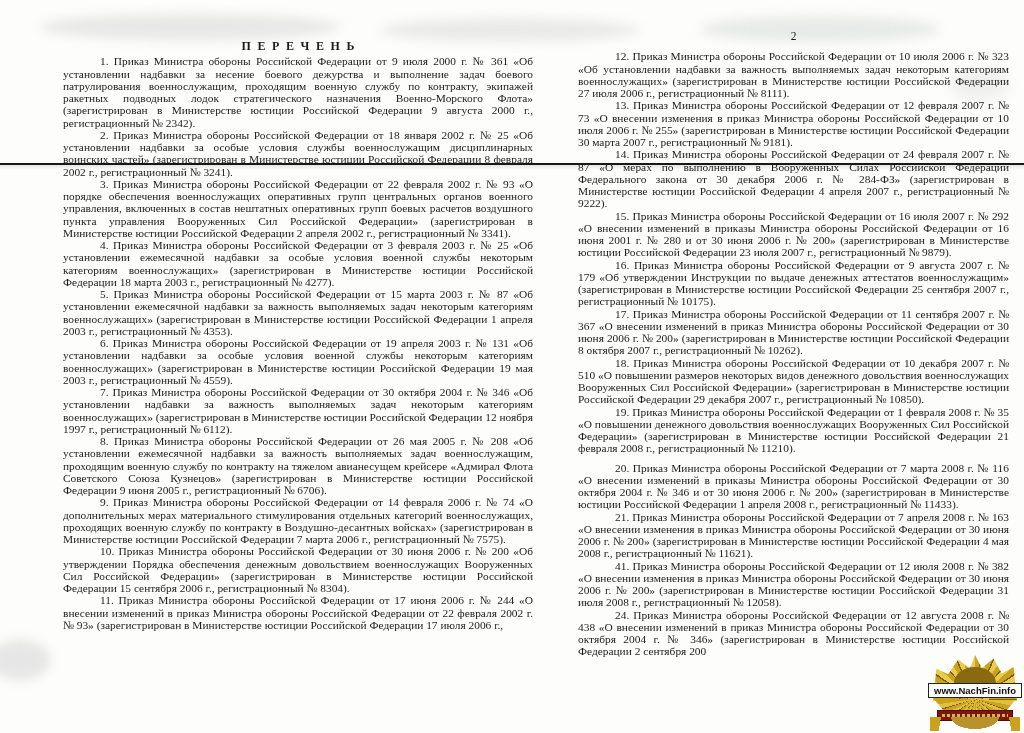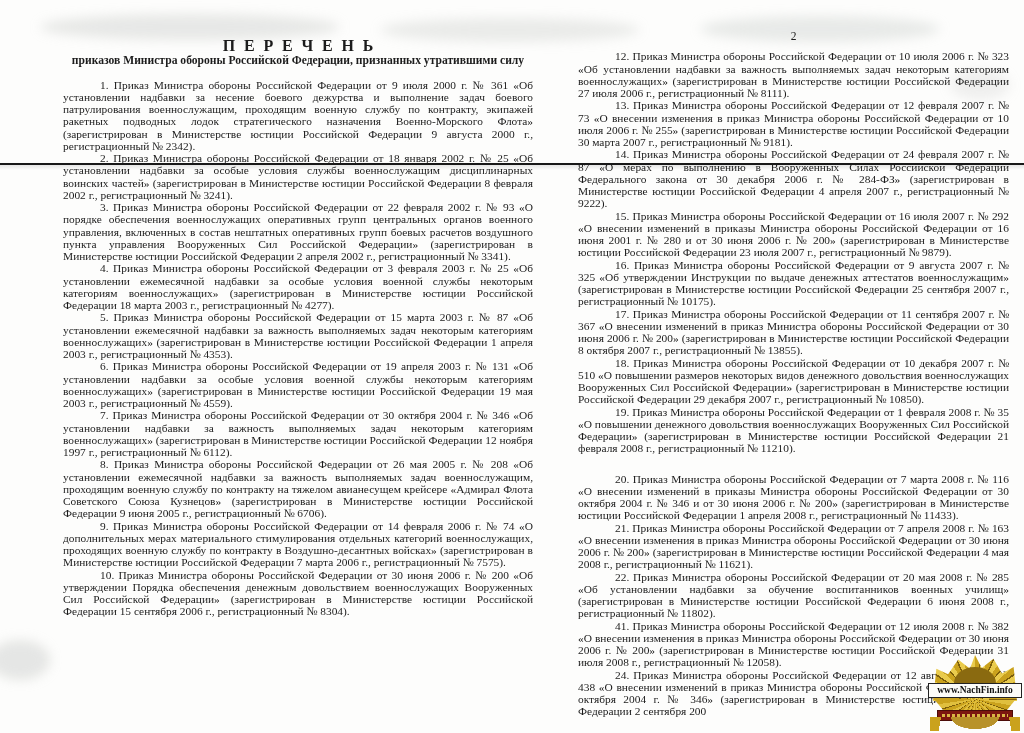--- a/index.html
+++ b/index.html
@@ -27,57 +27,57 @@
   .fold-shadow{
     position:absolute;left:0;top:165px;width:1024px;height:5px;
     background:linear-gradient(rgba(120,120,120,.18),transparent);
   }
 
   .page-col{position:absolute;font-size:11.4px;line-height:12.25px;}
   .col-left{left:63px;top:40px;width:470px;}
   .col-right{left:578px;top:30px;width:431px;}
 
   .doc-title{
-    text-align:center;font-weight:bold;font-size:16px;
+    text-align:center;font-weight:bold;font-size:12px;
     letter-spacing:.55em;text-indent:.55em;margin:0 0 3px 0;
   }
   .doc-subtitle{
     text-align:center;font-weight:bold;font-size:11.6px;
     margin:0 0 11px 0;
   }
   .page-num{text-align:center;font-size:11.5px;margin:0 0 8px 0;}
 
   p.para{
     margin:0;
     text-align:justify;
     text-indent:37px;
   }
   p.no-indent{text-indent:0;}
-  p.gap-before{margin-top:18px;}
+  p.gap-before{margin-top:7px;}
 
   
   .watermark{
     position:absolute;right:2px;bottom:0;width:94px;height:78px;
     z-index:5;
   }
   .wm-rays{
     position:absolute;left:5px;top:0;width:84px;height:46px;
     background:
       repeating-conic-gradient(from -80deg at 50% 100%,
         #caa21d 0deg 7deg, #7c5e0b 7deg 9deg, #e9cb4d 9deg 16deg);
     clip-path:polygon(0 100%,4% 30%,18% 42%,30% 10%,44% 30%,50% 0,58% 28%,72% 8%,82% 40%,96% 26%,100% 100%);
   }
   .wm-book{
     position:absolute;left:26px;top:12px;width:42px;height:16px;
     background:#8a6a10;border-radius:50% 50% 0 0/100% 100% 0 0;
   }
   .wm-banner{
     position:absolute;left:0;top:28px;width:94px;height:15px;
     background:#fcfcf8;border:1px solid #222;box-sizing:border-box;
-    font-family:Liberation Serif, serif;
+    font-family:Liberation Sans, sans-serif;
     font-size:9.5px;font-weight:bold;color:#111;
     text-align:center;line-height:13px;white-space:nowrap;
   }
   .wm-mid{
     position:absolute;left:6px;top:44px;width:82px;height:12px;
     background:
       repeating-conic-gradient(from 100deg at 50% 0%,
         #caa21d 0deg 8deg, #7c5e0b 8deg 10deg, #e0bf3e 10deg 18deg);
     clip-path:polygon(0 0,100% 0,88% 100%,12% 100%);
   }
@@ -105,46 +105,45 @@
 <div class="noise n2"></div>
 <div class="noise n3"></div>
 <div class="noise n4"></div>
 <div class="noise n5"></div>
 
 <div class="fold-line"></div>
 <div class="fold-shadow"></div>
 
 <div class="page-col col-left">
   <h1 class="doc-title">ПЕРЕЧЕНЬ</h1>
-  <h2 class="doc-subtitle">приказов Министра обороны Российской Федерации, признанных утратившими силу</h2>
   <p class="para">1. Приказ Министра обороны Российской Федерации от 9 июля 2000 г. № 361 «Об установлении надбавки за несение боевого дежурства и выполнение задач боевого патрулирования военнослужащим, проходящим военную службу по контракту, экипажей ракетных подводных лодок стратегического назначения Военно-Морского Флота» (зарегистрирован в Министерстве юстиции Российской Федерации 9 августа 2000 г., регистрационный № 2342).</p>
   <p class="para">2. Приказ Министра обороны Российской Федерации от 18 января 2002 г. № 25 «Об установлении надбавки за особые условия службы военнослужащим дисциплинарных воинских частей» (зарегистрирован в Министерстве юстиции Российской Федерации 8 февраля 2002 г., регистрационный № 3241).</p>
   <p class="para">3. Приказ Министра обороны Российской Федерации от 22 февраля 2002 г. № 93 «О порядке обеспечения военнослужащих оперативных групп центральных органов военного управления, включенных в состав нештатных оперативных групп боевых расчетов воздушного пункта управления Вооруженных Сил Российской Федерации» (зарегистрирован в Министерстве юстиции Российской Федерации 2 апреля 2002 г., регистрационный № 3341).</p>
   <p class="para">4. Приказ Министра обороны Российской Федерации от 3 февраля 2003 г. № 25 «Об установлении ежемесячной надбавки за особые условия военной службы некоторым категориям военнослужащих» (зарегистрирован в Министерстве юстиции Российской Федерации 18 марта 2003 г., регистрационный № 4277).</p>
   <p class="para">5. Приказ Министра обороны Российской Федерации от 15 марта 2003 г. № 87 «Об установлении ежемесячной надбавки за важность выполняемых задач некоторым категориям военнослужащих» (зарегистрирован в Министерстве юстиции Российской Федерации 1 апреля 2003 г., регистрационный № 4353).</p>
   <p class="para">6. Приказ Министра обороны Российской Федерации от 19 апреля 2003 г. № 131 «Об установлении надбавки за особые условия военной службы некоторым категориям военнослужащих» (зарегистрирован в Министерстве юстиции Российской Федерации 19 мая 2003 г., регистрационный № 4559).</p>
   <p class="para">7. Приказ Министра обороны Российской Федерации от 30 октября 2004 г. № 346 «Об установлении надбавки за важность выполняемых задач некоторым категориям военнослужащих» (зарегистрирован в Министерстве юстиции Российской Федерации 12 ноября 1997 г., регистрационный № 6112).</p>
   <p class="para">8. Приказ Министра обороны Российской Федерации от 26 мая 2005 г. № 208 «Об установлении ежемесячной надбавки за важность выполняемых задач военнослужащим, проходящим военную службу по контракту на тяжелом авианесущем крейсере «Адмирал Флота Советского Союза Кузнецов» (зарегистрирован в Министерстве юстиции Российской Федерации 9 июня 2005 г., регистрационный № 6706).</p>
   <p class="para">9. Приказ Министра обороны Российской Федерации от 14 февраля 2006 г. № 74 «О дополнительных мерах материального стимулирования отдельных категорий военнослужащих, проходящих военную службу по контракту в Воздушно-десантных войсках» (зарегистрирован в Министерстве юстиции Российской Федерации 7 марта 2006 г., регистрационный № 7575).</p>
   <p class="para">10. Приказ Министра обороны Российской Федерации от 30 июня 2006 г. № 200 «Об утверждении Порядка обеспечения денежным довольствием военнослужащих Вооруженных Сил Российской Федерации» (зарегистрирован в Министерстве юстиции Российской Федерации 15 сентября 2006 г., регистрационный № 8304).</p>
+  <p class="para">11. Приказ Министра обороны Российской Федерации от 17 июня 2006 г. № 244 «О внесении изменений в приказ Министра обороны Российской Федерации от 22 февраля 2002 г. № 93» (зарегистрирован в Министерстве юстиции Российской Федерации 17 июля 2006 г.,</p>
 </div>
 
 <div class="page-col col-right">
   <div class="page-num">2</div>
   <p class="para">12. Приказ Министра обороны Российской Федерации от 10 июля 2006 г. № 323 «Об установлении надбавки за важность выполняемых задач некоторым категориям военнослужащих» (зарегистрирован в Министерстве юстиции Российской Федерации 27 июля 2006 г., регистрационный № 8111).</p>
   <p class="para">13. Приказ Министра обороны Российской Федерации от 12 февраля 2007 г. № 73 «О внесении изменения в приказ Министра обороны Российской Федерации от 10 июля 2006 г. № 255» (зарегистрирован в Министерстве юстиции Российской Федерации 30 марта 2007 г., регистрационный № 9181).</p>
   <p class="para">14. Приказ Министра обороны Российской Федерации от 24 февраля 2007 г. № 87 «О мерах по выполнению в Вооруженных Силах Российской Федерации Федерального закона от 30 декабря 2006 г. № 284-ФЗ» (зарегистрирован в Министерстве юстиции Российской Федерации 4 апреля 2007 г., регистрационный № 9222).</p>
   <p class="para">15. Приказ Министра обороны Российской Федерации от 16 июля 2007 г. № 292 «О внесении изменений в приказы Министра обороны Российской Федерации от 16 июня 2001 г. № 280 и от 30 июня 2006 г. № 200» (зарегистрирован в Министерстве юстиции Российской Федерации 23 июля 2007 г., регистрационный № 9879).</p>
-  <p class="para">16. Приказ Министра обороны Российской Федерации от 9 августа 2007 г. № 325 «Об утверждении Инструкции по выдаче денежных аттестатов военнослужащим» (зарегистрирован в Министерстве юстиции Российской Федерации 25 сентября 2007 г., регистрационный № 10175).</p>
-  <p class="para">17. Приказ Министра обороны Российской Федерации от 11 сентября 2007 г. № 367 «О внесении изменений в приказ Министра обороны Российской Федерации от 30 июня 2006 г. № 200» (зарегистрирован в Министерстве юстиции Российской Федерации 8 октября 2007 г., регистрационный № 13855).</p>
+  <p class="para">16. Приказ Министра обороны Российской Федерации от 9 августа 2007 г. № 179 «Об утверждении Инструкции по выдаче денежных аттестатов военнослужащим» (зарегистрирован в Министерстве юстиции Российской Федерации 25 сентября 2007 г., регистрационный № 10175).</p>
+  <p class="para">17. Приказ Министра обороны Российской Федерации от 11 сентября 2007 г. № 367 «О внесении изменений в приказ Министра обороны Российской Федерации от 30 июня 2006 г. № 200» (зарегистрирован в Министерстве юстиции Российской Федерации 8 октября 2007 г., регистрационный № 10262).</p>
   <p class="para">18. Приказ Министра обороны Российской Федерации от 10 декабря 2007 г. № 510 «О повышении размеров некоторых видов денежного довольствия военнослужащих Вооруженных Сил Российской Федерации» (зарегистрирован в Министерстве юстиции Российской Федерации 29 декабря 2007 г., регистрационный № 10850).</p>
   <p class="para">19. Приказ Министра обороны Российской Федерации от 1 февраля 2008 г. № 35 «О повышении денежного довольствия военнослужащих Вооруженных Сил Российской Федерации» (зарегистрирован в Министерстве юстиции Российской Федерации 21 февраля 2008 г., регистрационный № 11210).</p>
   <p class="para gap-before">20. Приказ Министра обороны Российской Федерации от 7 марта 2008 г. № 116 «О внесении изменений в приказы Министра обороны Российской Федерации от 30 октября 2004 г. № 346 и от 30 июня 2006 г. № 200» (зарегистрирован в Министерстве юстиции Российской Федерации 1 апреля 2008 г., регистрационный № 11433).</p>
   <p class="para">21. Приказ Министра обороны Российской Федерации от 7 апреля 2008 г. № 163 «О внесении изменения в приказ Министра обороны Российской Федерации от 30 июня 2006 г. № 200» (зарегистрирован в Министерстве юстиции Российской Федерации 4 мая 2008 г., регистрационный № 11621).</p>
-  <p class="para">22. Приказ Министра обороны Российской Федерации от 20 мая 2008 г. № 285 «Об установлении надбавки за обучение воспитанников военных училищ» (зарегистрирован в Министерстве юстиции Российской Федерации 6 июня 2008 г., регистрационный № 11802).</p>
   <p class="para">41. Приказ Министра обороны Российской Федерации от 12 июля 2008 г. № 382 «О внесении изменения в приказ Министра обороны Российской Федерации от 30 июня 2006 г. № 200» (зарегистрирован в Министерстве юстиции Российской Федерации 31 июля 2008 г., регистрационный № 12058).</p>
   <p class="para">24. Приказ Министра обороны Российской Федерации от 12 августа 2008 г. № 438 «О внесении изменений в приказ Министра обороны Российской Федерации от 30 октября 2004 г. № 346» (зарегистрирован в Министерстве юстиции Российской Федерации 2 сентября 200</p>
 </div>
 
 <div class="watermark">
   <div class="wm-rays"></div>
   <div class="wm-book"></div>
   <div class="wm-banner">www.NachFin.info</div>
   <div class="wm-mid"></div>
   <div class="wm-ribbon"></div>

